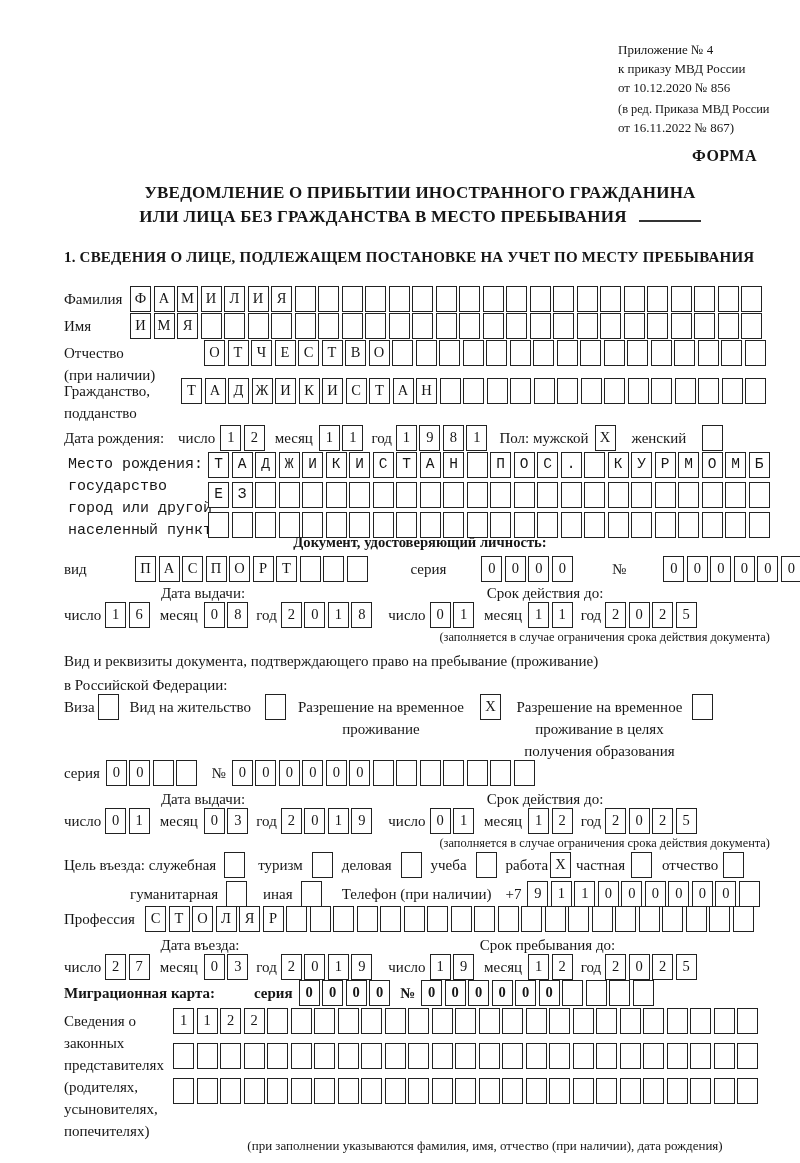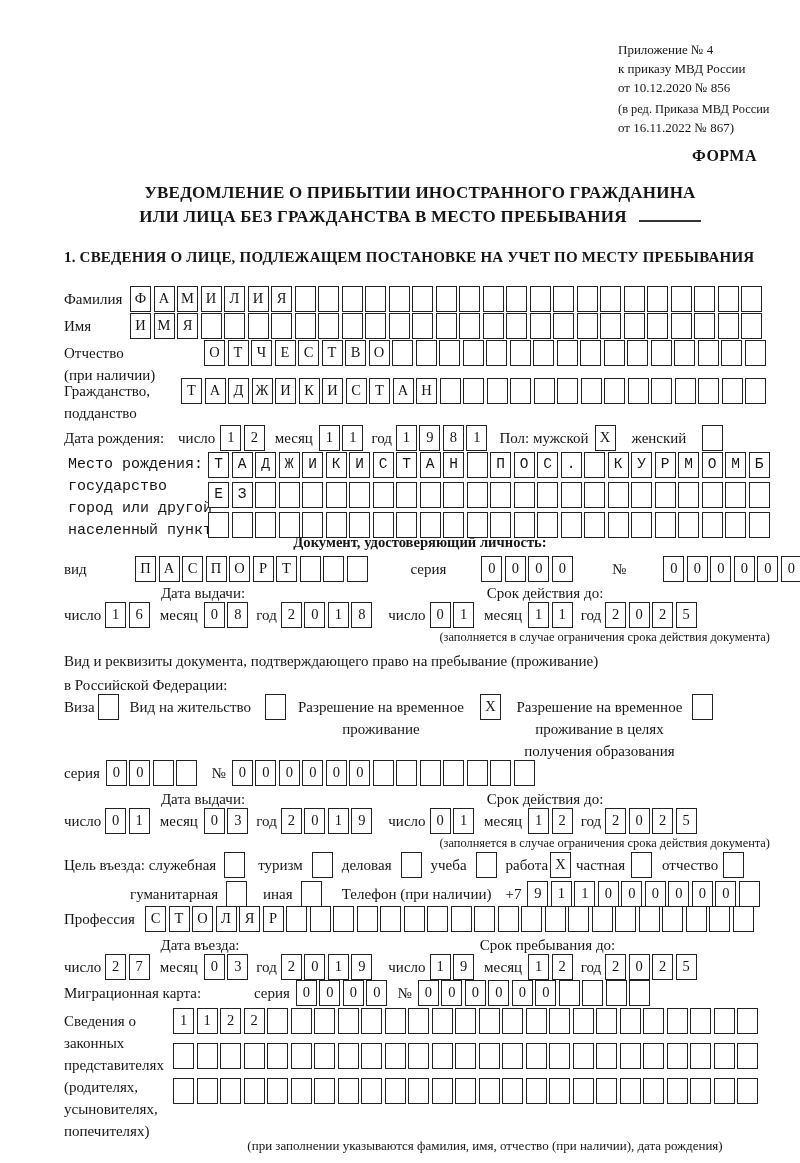--- a/index.html
+++ b/index.html
@@ -601,21 +601,21 @@
       </div>
     <div class="lbl" style="margin-left:8px;">год</div>
     <div class="boxes" style="margin-left:4px;">
         <span class="cbox">2</span>
         <span class="cbox">0</span>
         <span class="cbox">2</span>
         <span class="cbox">5</span>
       </div>
   </div>
 
-  <div class="row" style="left:64px; top:980px;">
+  <div class="row" style="left:64px; top:980px;font-weight:bold;">
     <div class="lbl" style="width:136px;">Миграционная карта:</div>
     <div class="lbl" style="margin-left:54px;">серия</div>
     <div class="boxes" style="margin-left:6px;">
         <span class="cbox">0</span>
         <span class="cbox">0</span>
         <span class="cbox">0</span>
         <span class="cbox">0</span>
       </div>
     <div class="lbl" style="margin-left:10px;">№</div>
     <div class="boxes" style="margin-left:6px;">

